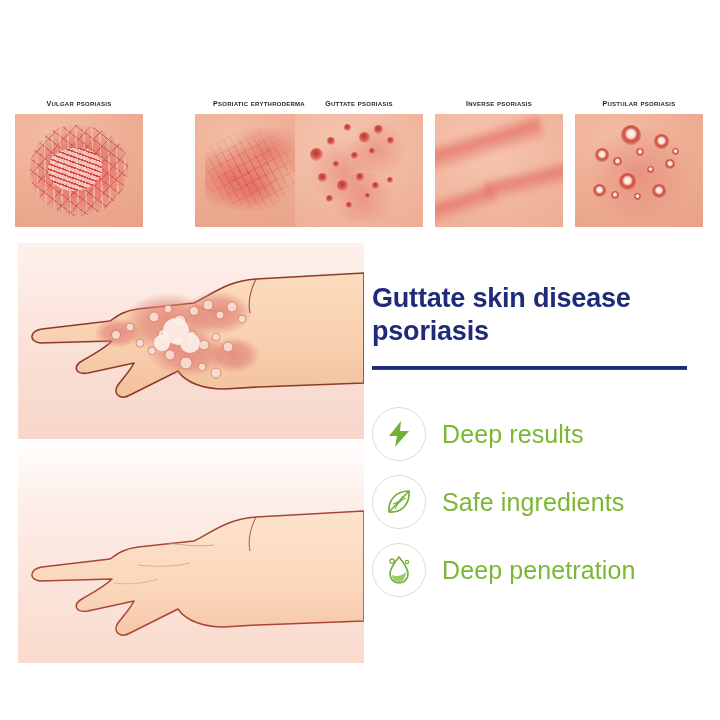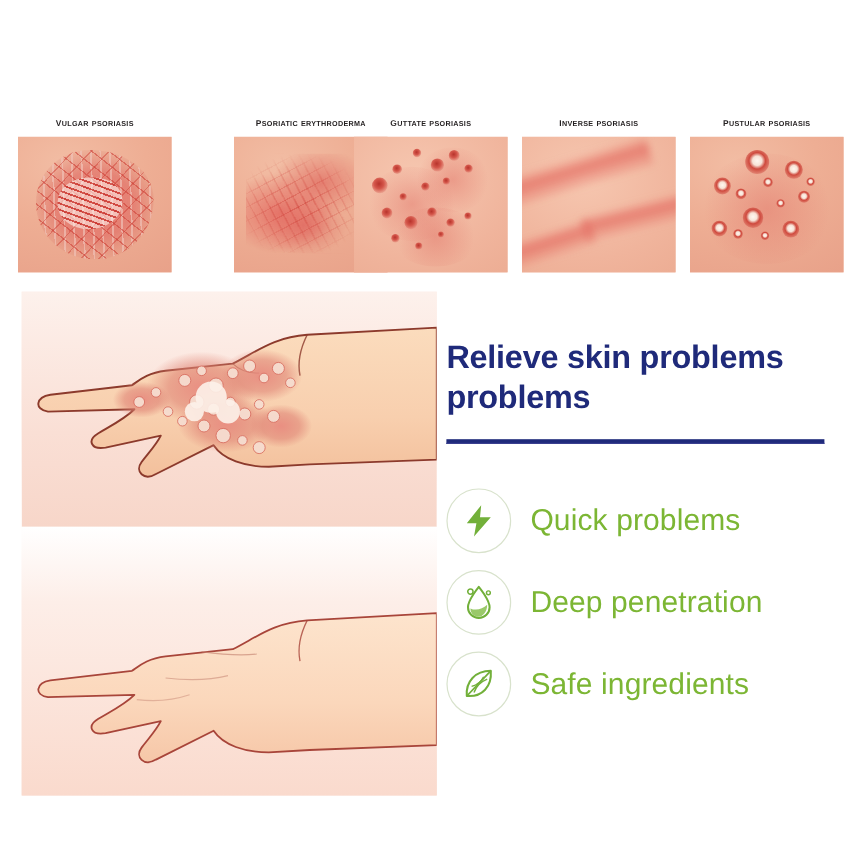--- a/index.html
+++ b/index.html
@@ -339,56 +339,56 @@
         <path d="M150 104 C164 106 180 108 196 106" fill="none" stroke="#c98a78" stroke-width="1" opacity=".7"></path>
         <path d="M120 126 C138 128 156 128 172 124" fill="none" stroke="#c98a78" stroke-width="1" opacity=".6"></path>
         <path d="M96 144 C112 146 128 144 140 140" fill="none" stroke="#c98a78" stroke-width="1" opacity=".5"></path>
       </svg>
     </div>
 
   </div>
 
   <div class="right">
     <div class="headline">
-      <span>Relieve skin problems</span><br>
-      <span>problems</span>
+      <span>Guttate skin disease</span><br>
+      <span>psoriasis</span>
     </div>
     <div class="rule"></div>
 
     <div class="feats">
 
       <div class="feat">
         <div class="fcircle">
           <svg width="26" height="28" viewBox="0 0 26 28">
             <polygon points="15,1 3,16 11,16 9,27 23,11 14,11" fill="#72b03a"></polygon>
           </svg>
         </div>
-        <div class="flabel">Quick problems</div>
+        <div class="flabel">Deep results</div>
+      </div>
+
+      <div class="feat">
+        <div class="fcircle">
+          <svg width="30" height="30" viewBox="0 0 30 30">
+            <path d="M5 25 C4 13 12 4 25 4 C26 17 18 26 5 25 Z" fill="none" stroke="#72b03a" stroke-width="1.7" stroke-linejoin="round"></path>
+            <path d="M5 25 L25 4" fill="none" stroke="#72b03a" stroke-width="1.5"></path>
+            <path d="M11 22 C13 17 17 13 22 11" fill="none" stroke="#72b03a" stroke-width="1.2"></path>
+            <path d="M9 17 C13 16 17 13 19 9" fill="none" stroke="#72b03a" stroke-width="1.1"></path>
+          </svg>
+        </div>
+        <div class="flabel">Safe ingredients</div>
       </div>
 
       <div class="feat">
         <div class="fcircle">
           <svg width="28" height="30" viewBox="0 0 28 30">
             <path d="M14 2 C14 2 5 13 5 19 A9 9 0 0 0 23 19 C23 13 14 2 14 2 Z" fill="none" stroke="#72b03a" stroke-width="1.7" stroke-linejoin="round"></path>
             <path d="M7 20 C11 22 17 21 21 17 C21 23 17 27 14 27 C10 27 7 24 7 20 Z" fill="#9ac96a"></path>
             <circle cx="7" cy="6" r="2.2" fill="none" stroke="#72b03a" stroke-width="1.3"></circle>
             <circle cx="22" cy="7" r="1.6" fill="none" stroke="#72b03a" stroke-width="1.2"></circle>
           </svg>
         </div>
         <div class="flabel">Deep penetration</div>
       </div>
 
-      <div class="feat">
-        <div class="fcircle">
-          <svg width="30" height="30" viewBox="0 0 30 30">
-            <path d="M5 25 C4 13 12 4 25 4 C26 17 18 26 5 25 Z" fill="none" stroke="#72b03a" stroke-width="1.7" stroke-linejoin="round"></path>
-            <path d="M5 25 L25 4" fill="none" stroke="#72b03a" stroke-width="1.5"></path>
-            <path d="M11 22 C13 17 17 13 22 11" fill="none" stroke="#72b03a" stroke-width="1.2"></path>
-            <path d="M9 17 C13 16 17 13 19 9" fill="none" stroke="#72b03a" stroke-width="1.1"></path>
-          </svg>
-        </div>
-        <div class="flabel">Safe ingredients</div>
-      </div>
-
     </div>
   </div>
 
 </div>
 
 </body></html>

